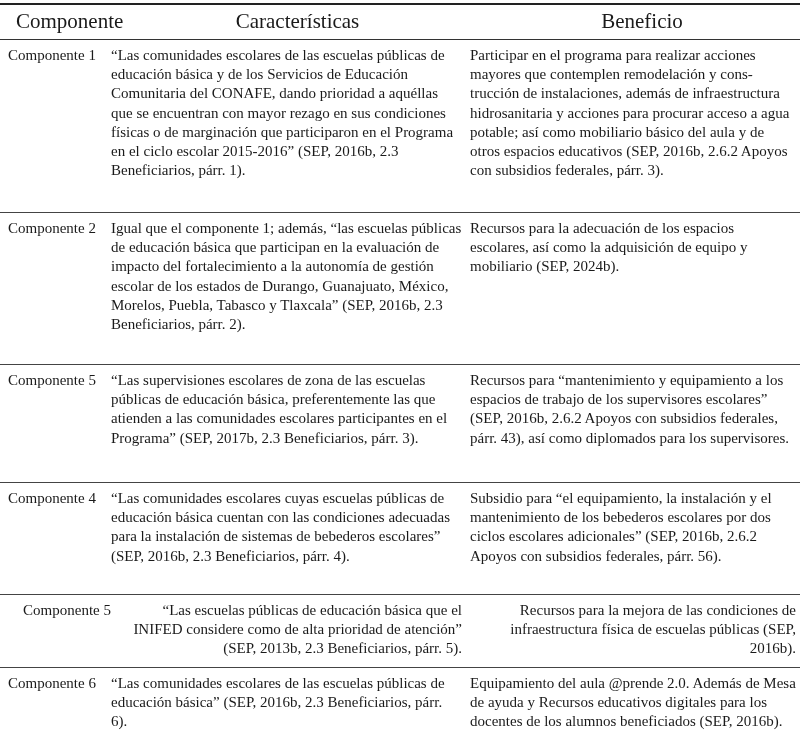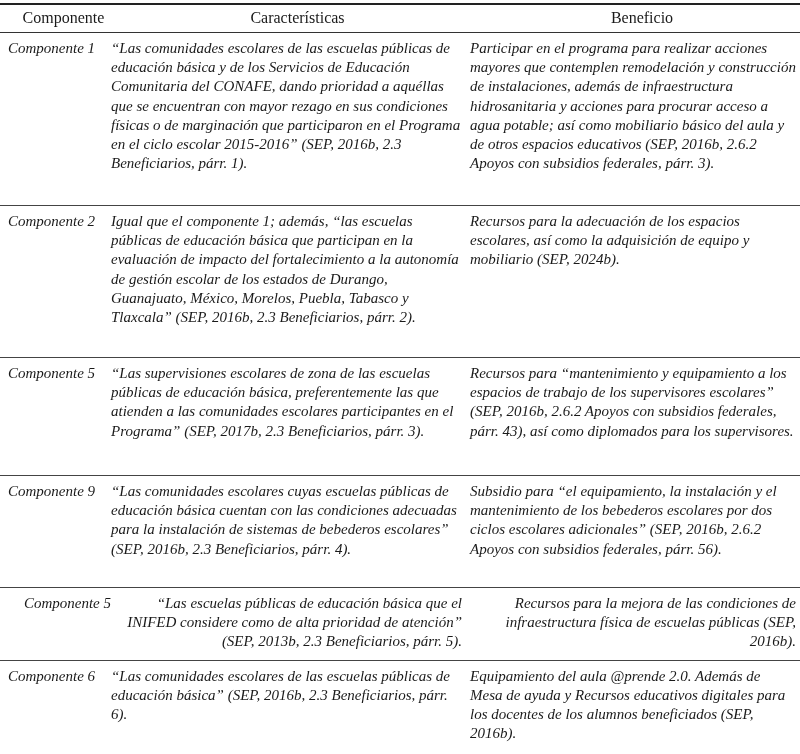--- a/index.html
+++ b/index.html
@@ -1,22 +1,22 @@
 <!DOCTYPE html>
 <html><head>
 <meta charset="utf-8">
 <style>
   html, body { margin: 0; padding: 0; background: #ffffff; }
   body { width: 800px; height: 754px; overflow: hidden; font-family: "Liberation Serif", "DejaVu Serif", serif; color: #1a1a1a; }
   table { border-collapse: collapse; width: 800px; margin-top: 3px; table-layout: fixed; }
   thead tr { border-top: 2px solid #222; border-bottom: 1.5px solid #333; }
-  th { font-weight: normal; font-size: 16px; padding: 4px 0 5px 16px; text-align: center; height: 18px; }
+  th { font-weight: normal; font-size: 21px; padding: 4px 0 5px 16px; text-align: center; height: 18px; }
   tbody tr { border-bottom: 1.5px solid #444; }
   tbody tr:last-child { border-bottom: 2px solid #333; }
-  td { vertical-align: top; font-size: 15px; line-height: 19.2px; padding: 6px 0 8px 8px; font-style: italic; }
+  td { vertical-align: top; font-size: 15px; line-height: 19.2px; padding: 6px 0 8px 8px; }
   col.c1 { width: 111px; }
   col.c2 { width: 357px; }
   col.c3 { width: 332px; }
   td.comp { padding-left: 8px; }
   td.car { padding-left: 0; padding-right: 6px; margin-top: 12px; }
   td.ben { padding-left: 2px; padding-right: 4px; }
   tr.r1 td { height: 158px; }
   tr.r2 td { height: 137px; }
   tr.r3 td { height: 103px; }
   tr.r4 td { height: 97px; }
@@ -49,21 +49,21 @@
       <td class="comp">Componente 2</td>
       <td class="car">Igual que el componente 1; además, “las escuelas públicas de educación básica que participan en la evaluación de impacto del fortalecimiento a la autonomía de gestión escolar de los estados de Durango, Guanajuato, México, Morelos, Puebla, Tabasco y Tlaxcala” (SEP, 2016b, 2.3 Beneficiarios, párr. 2).</td>
       <td class="ben">Recursos para la adecuación de los espacios escolares, así como la adquisición de equipo y mobiliario (SEP, 2024b).</td>
     </tr>
     <tr class="r3">
       <td class="comp">Componente 5</td>
       <td class="car">“Las supervisiones escolares de zona de las escuelas públicas de educación básica, prefe­rentemente las que atienden a las comunidades escolares participantes en el Programa” (SEP, 2017b, 2.3 Beneficiarios, párr. 3).</td>
       <td class="ben">Recursos para “mantenimiento y equipamiento a los espacios de trabajo de los supervisores es­colares” (SEP, 2016b, 2.6.2 Apoyos con subsidios federales, párr. 43), así como diplomados para los supervisores.</td>
     </tr>
     <tr class="r4">
-      <td class="comp">Componente 9</td>
+      <td class="comp">Componente 4</td>
       <td class="car">“Las comunidades escolares cuyas escuelas públicas de educación básica cuentan con las condiciones adecuadas para la instalación de sistemas de bebederos escolares” (SEP, 2016b, 2.3 Beneficiarios, párr. 4).</td>
       <td class="ben">Subsidio para “el equipamiento, la instalación y el mantenimiento de los bebederos escolares por dos ciclos escolares adicionales” (SEP, 2016b, 2.6.2 Apoyos con subsidios federales, párr. 56).</td>
     </tr>
     <tr class="r5">
       <td class="comp">Componente 5</td>
       <td class="car">“Las escuelas públicas de educación básica que el INIFED considere como de alta prioridad de atención” (SEP, 2013b, 2.3 Beneficiarios, párr. 5).</td>
       <td class="ben">Recursos para la mejora de las condiciones de infraestructura física de escuelas públicas (SEP, 2016b).</td>
     </tr>
     <tr class="r6">
       <td class="comp">Componente 6</td>

